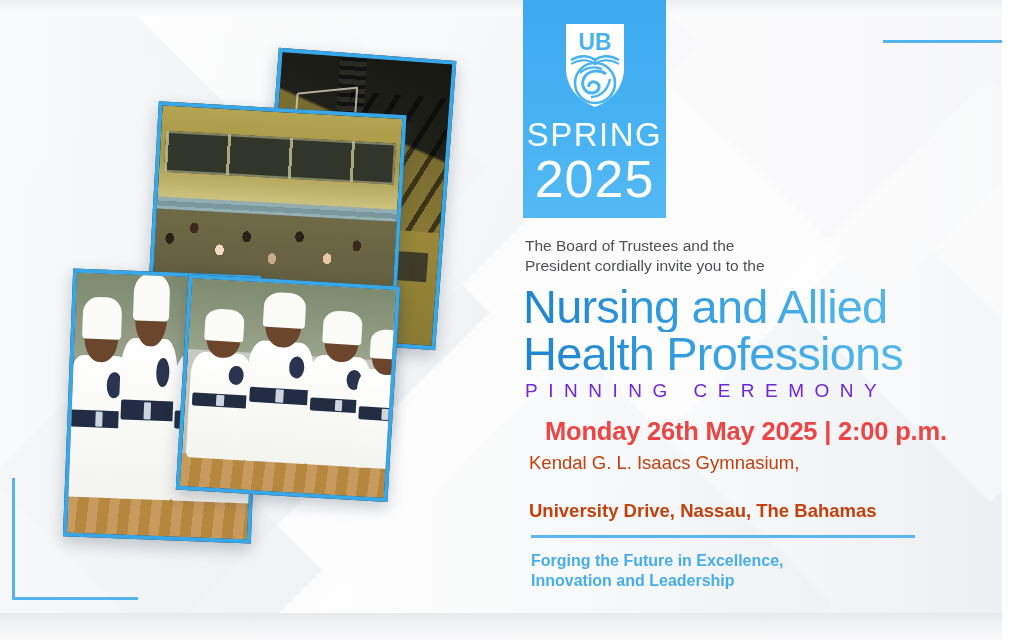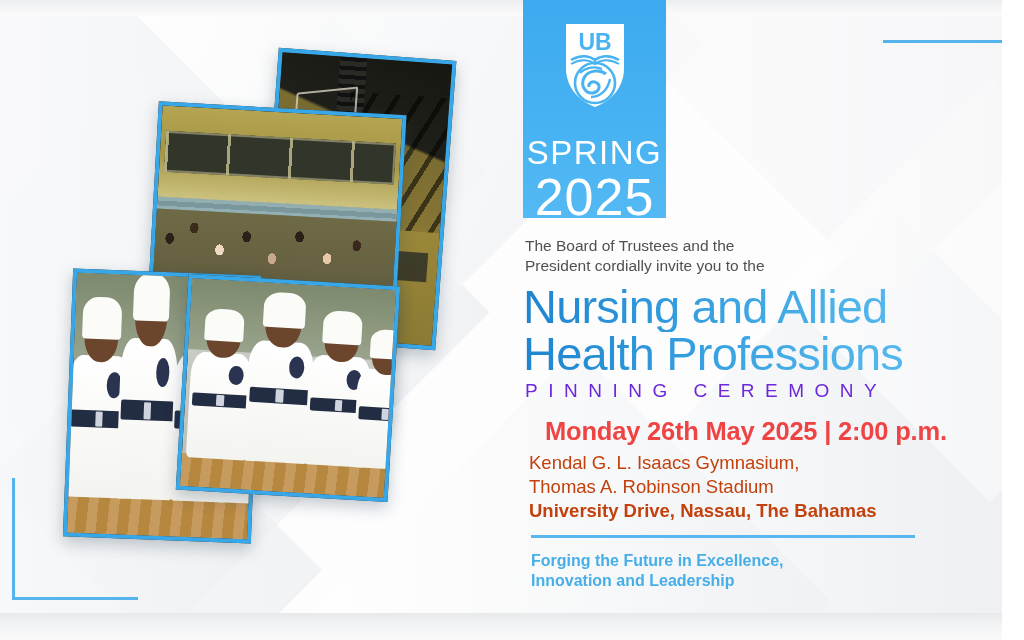--- a/index.html
+++ b/index.html
@@ -265,21 +265,21 @@
   .ub-banner {
     position: absolute; left: 0; top: 0; width: 143px; height: 218px;
     background: linear-gradient(180deg,#3daaf0 0%, #46b2f2 55%, #54b9f3 100%);
     display: flex; flex-direction: column; align-items: center;
   }
   .shield-wrap { margin-top: 16px; }
   .season-line {
     color: #ffffff; letter-spacing: 1.5px; line-height: 1;
     text-align: center; font-weight: 400;
   }
-  .season-word { font-size: 33px; margin-top: 20px; }
+  .season-word { font-size: 33px; margin-top: 2px; }
   .season-year { font-size: 52px; margin-top: 2px; letter-spacing: 1px; }
 
   .invite-line {
     position: absolute; left: 2px; width: 420px;
     color: #4f5052; font-size: 15.5px; line-height: 1.35;
   }
   .invite-l1 { top: 236px; }
   .invite-l2 { top: 256px; }
 
   .headline {
@@ -473,21 +473,20 @@
     <div class="invite-line invite-l2">President cordially invite you to the</div>
 
     <div class="headline headline-2">Health Professions</div>
     <div class="headline headline-1">Nursing and Allied</div>
 
     <div class="ceremony">PINNING CEREMONY</div>
 
     <div class="datetime">Monday 26th May 2025 |  2:00 p.m.</div>
 
     <div class="venue venue-1">Kendal G. L. Isaacs Gymnasium,</div>
-    <div class="venue venue-2">Thomas A. Robinson Stadium</div>
     <div class="venue venue-3">University Drive, Nassau, The Bahamas</div>
 
     <div class="divider"></div>
 
     <div class="tagline tagline-2">Innovation and Leadership</div>
     <div class="tagline tagline-1">Forging the Future in Excellence,</div>
 
   </div>
 
 </div>

